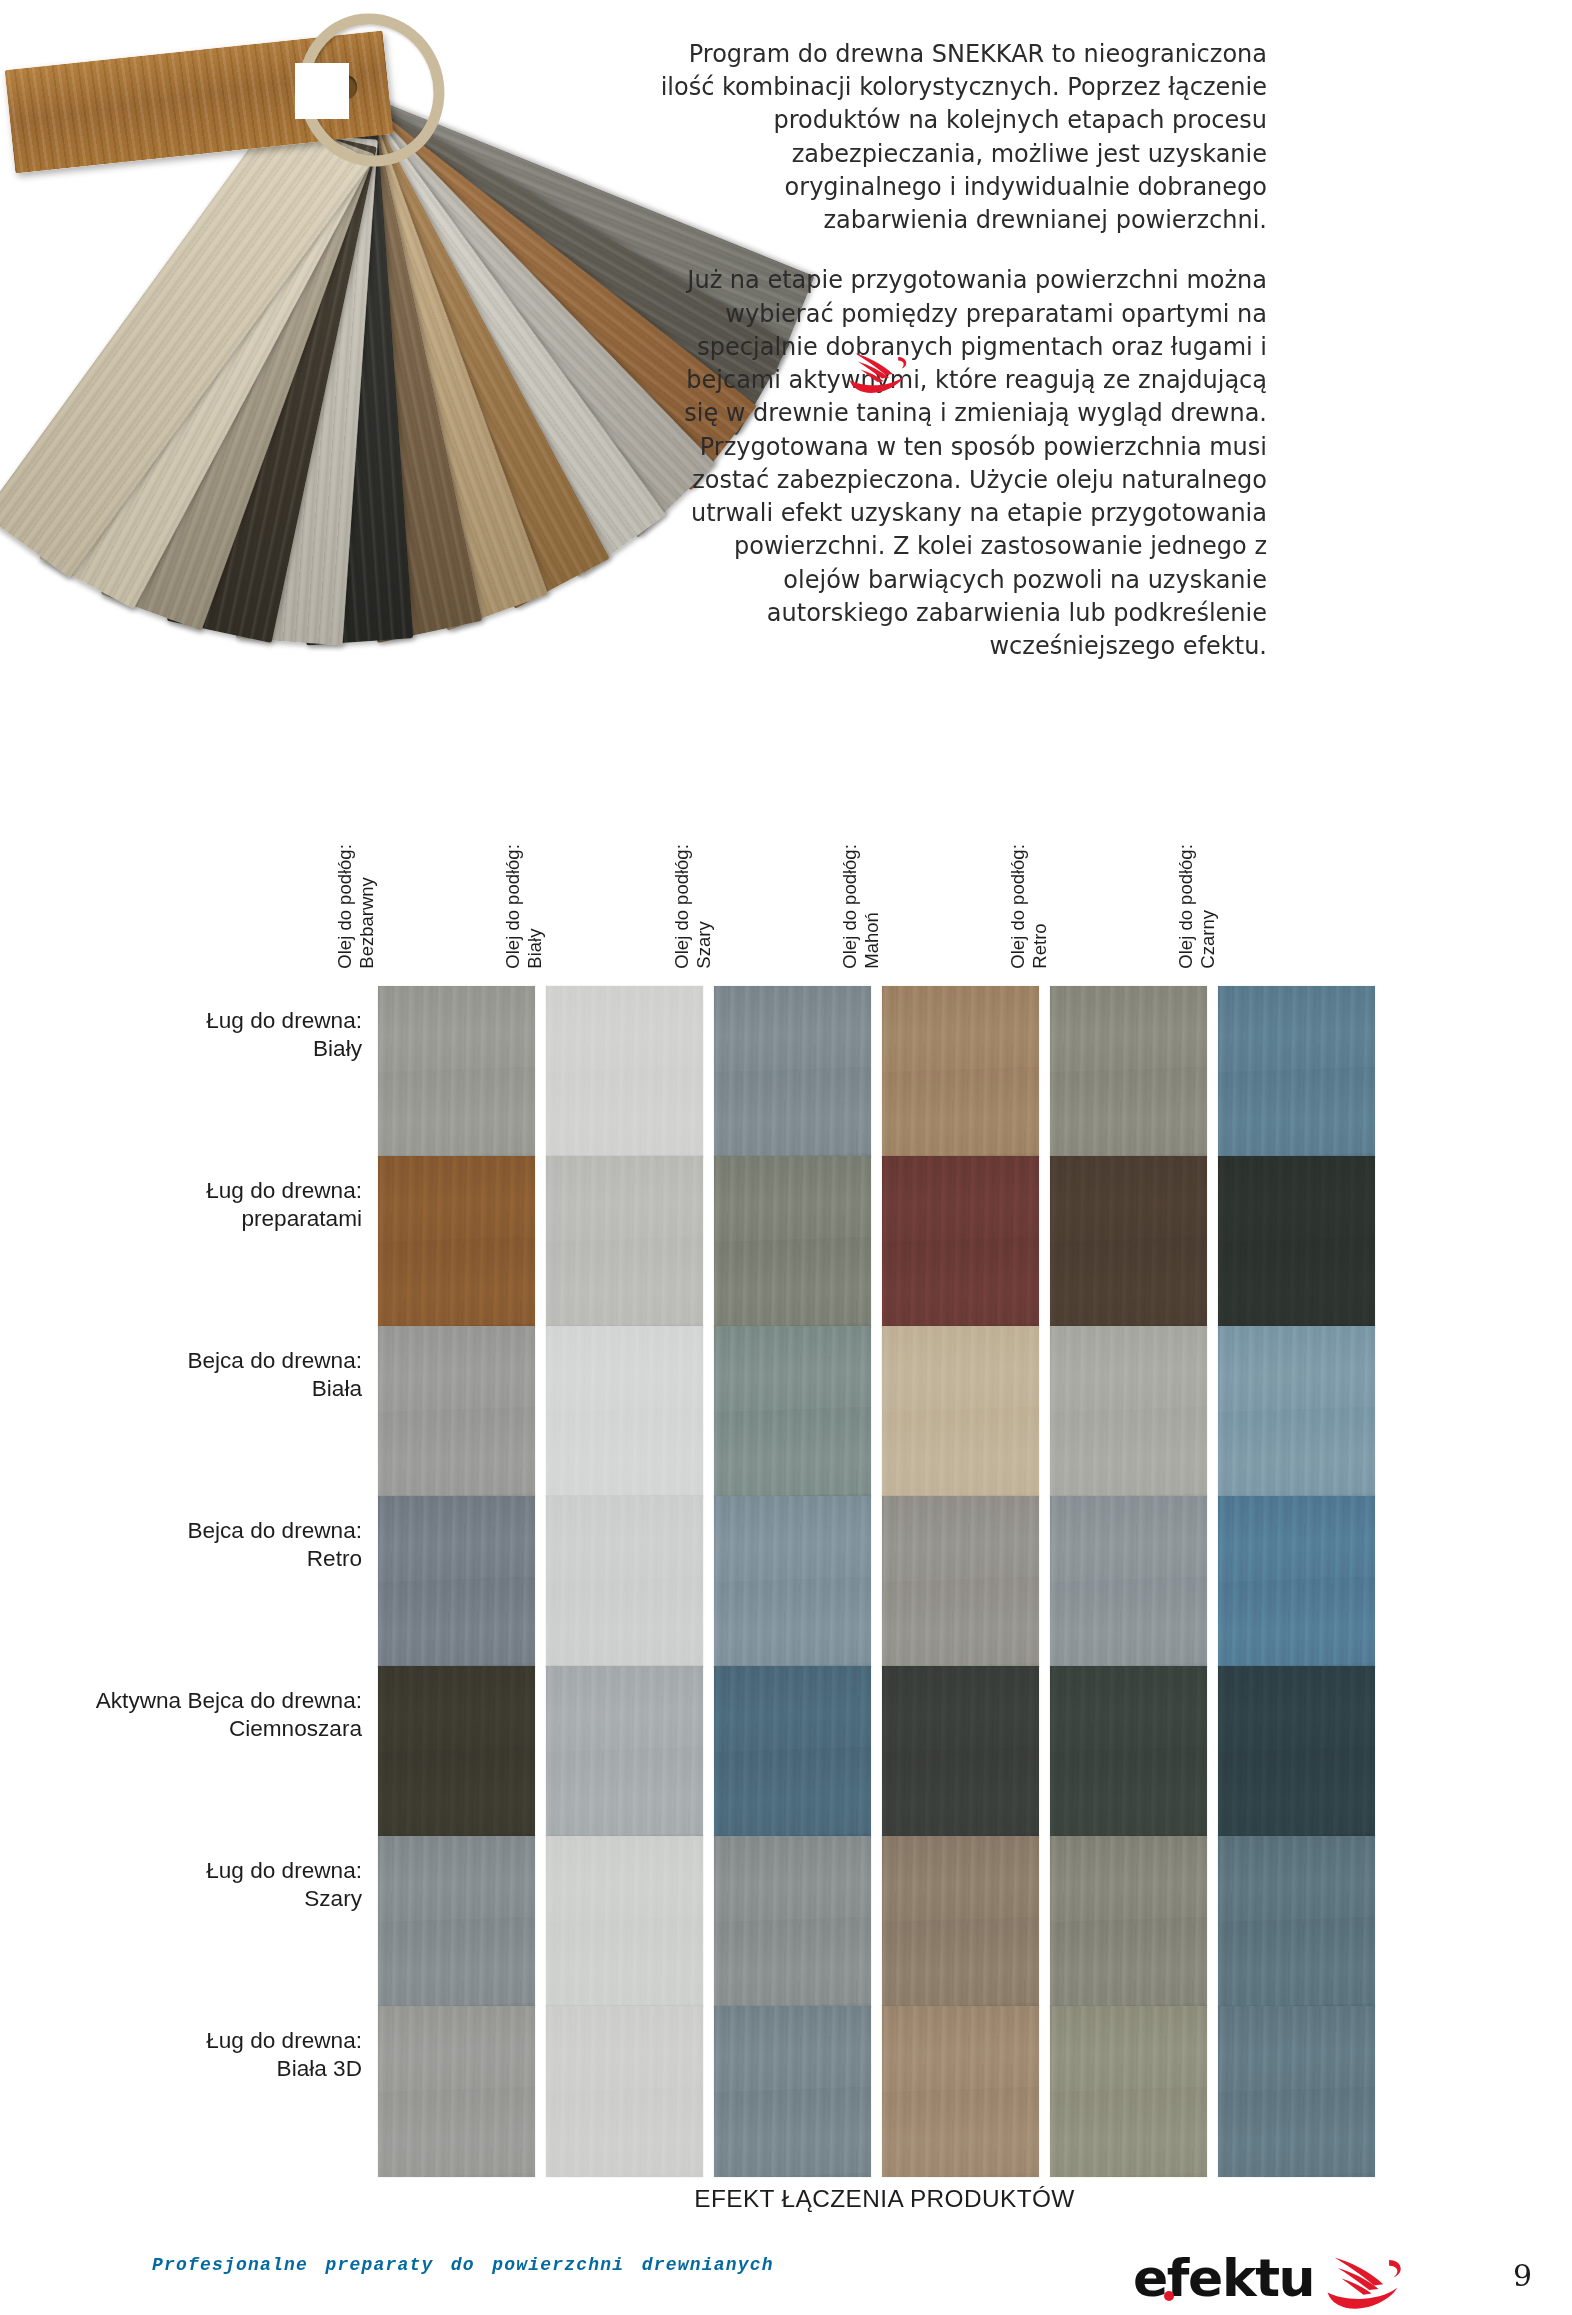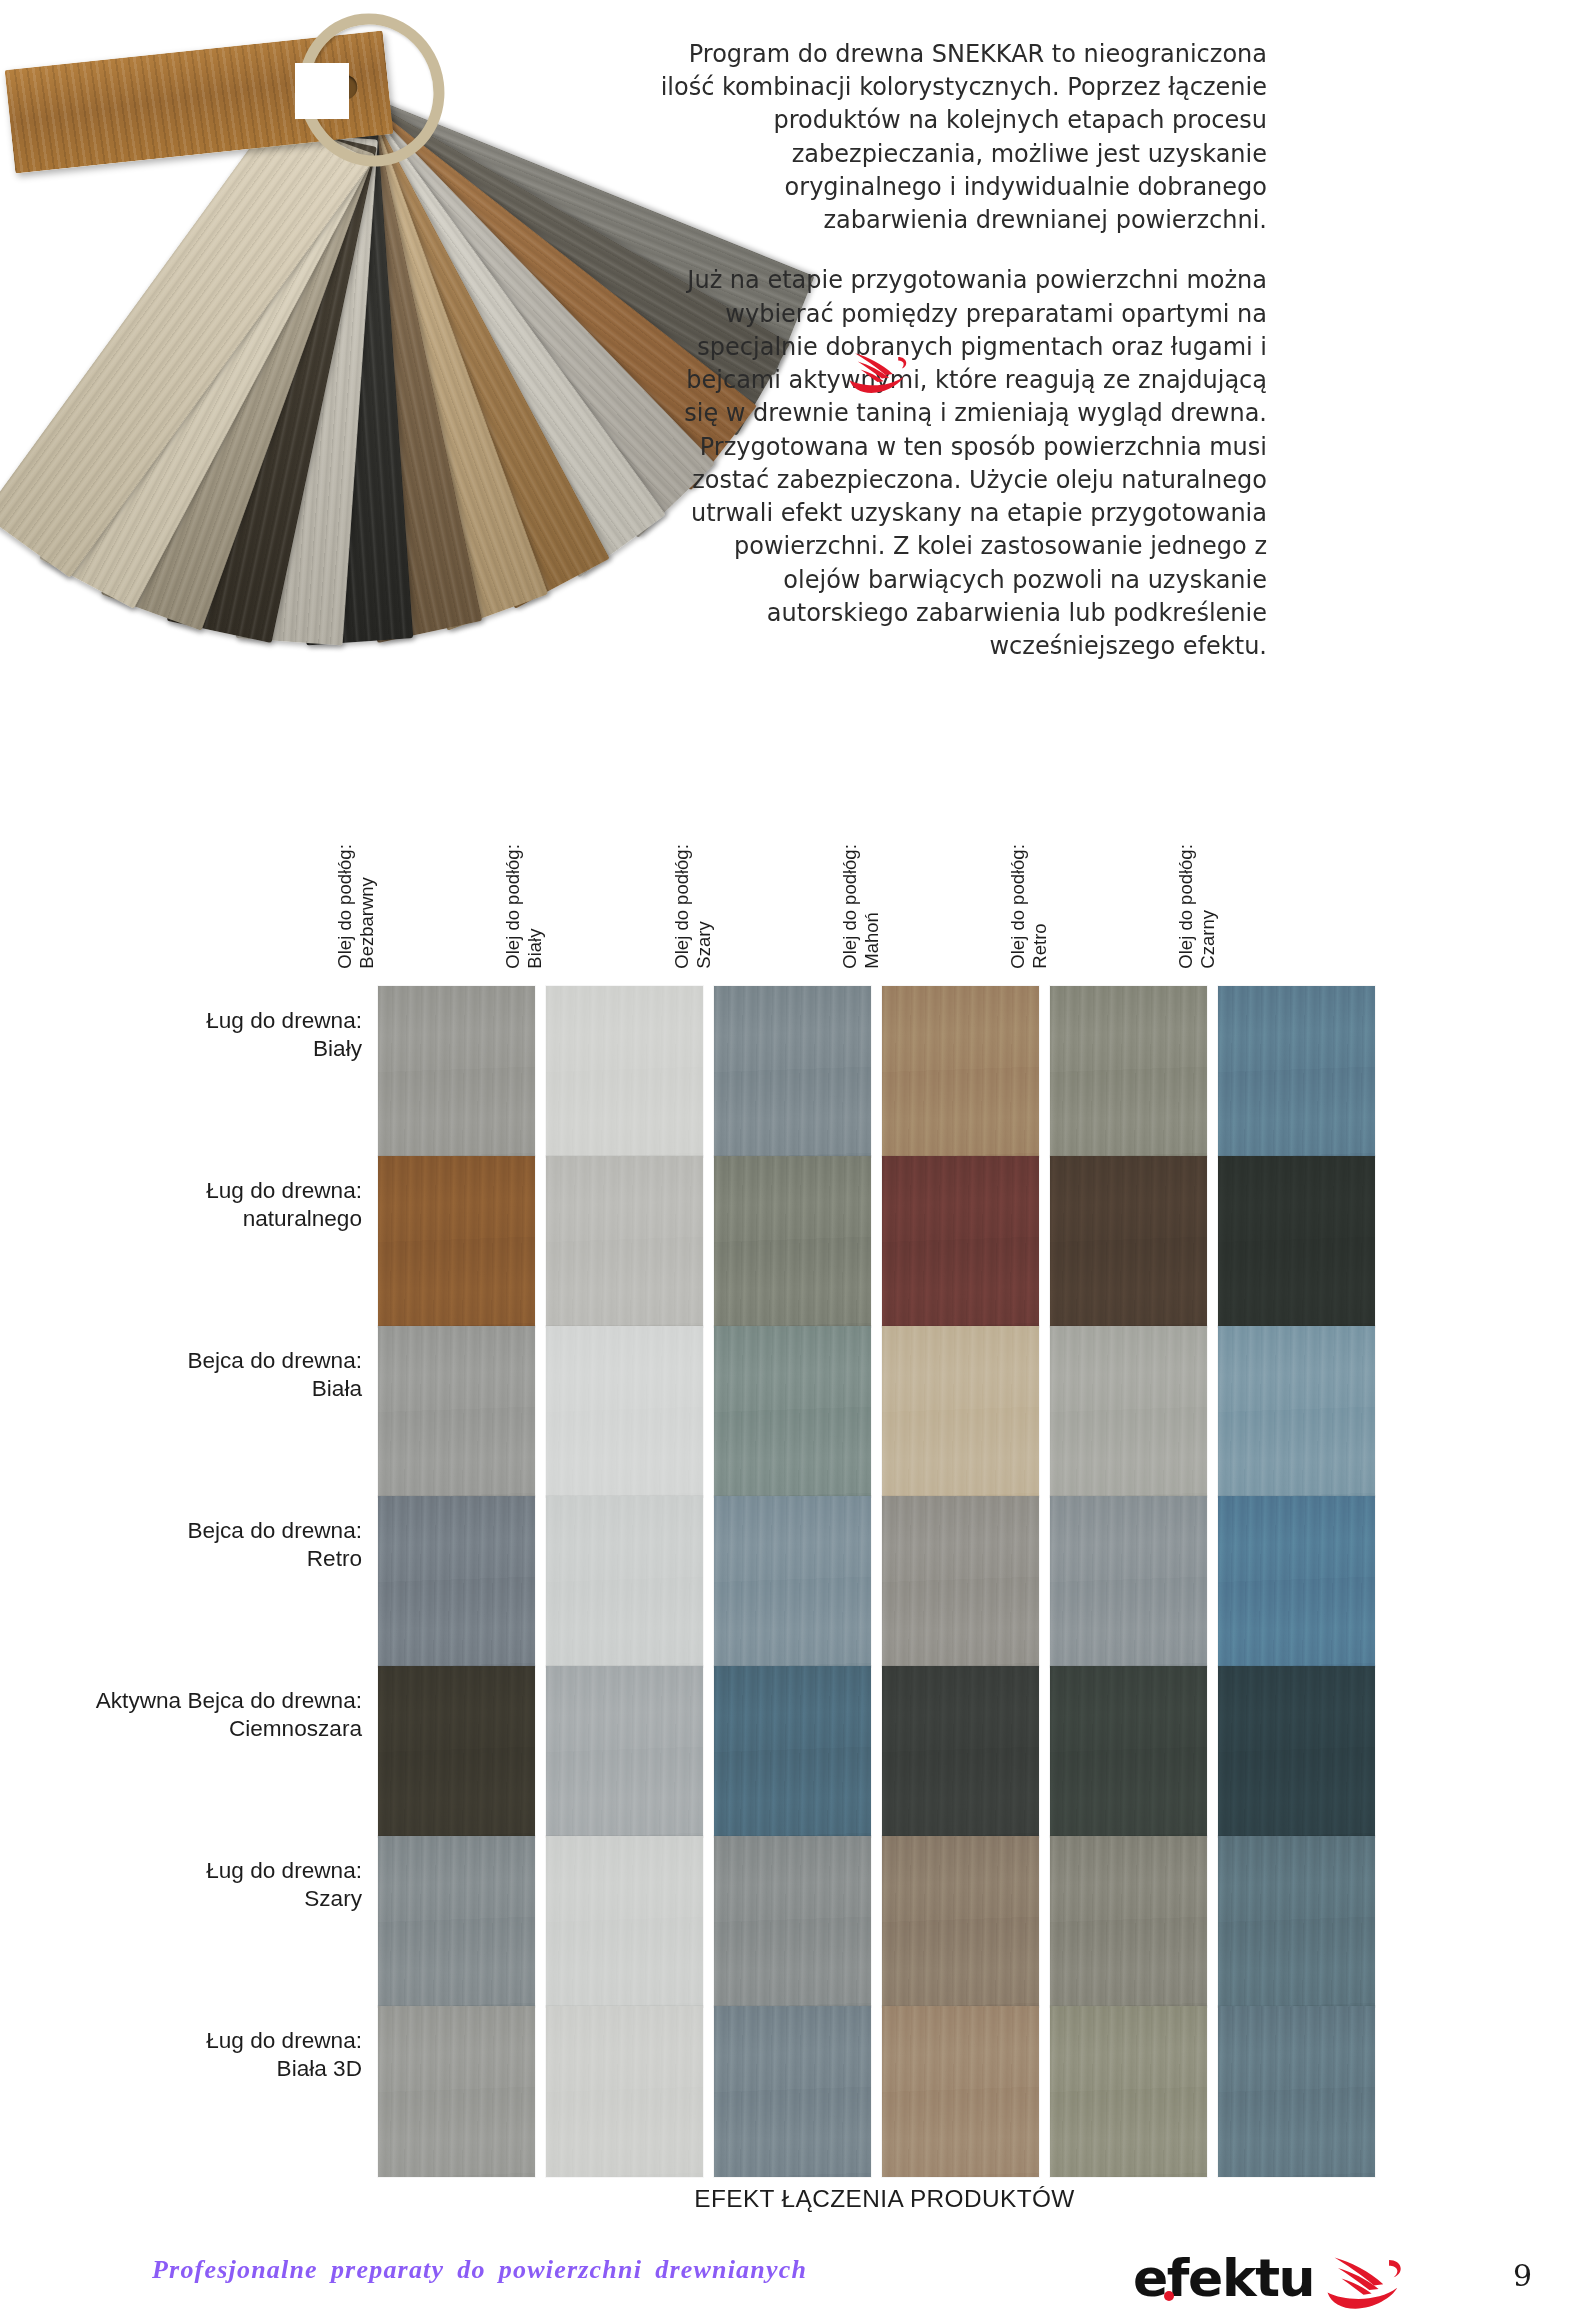--- a/index.html
+++ b/index.html
@@ -207,26 +207,26 @@
   }
 
   #footer-bar {
     position: absolute;
     left: 0; top: 2242px;
     width: 1572px; height: 74px;
   }
   #tagline {
     position: absolute;
     left: 152px; top: 12.7px;
-    font-family: Liberation Serif, serif;
+    font-family: Liberation Mono, monospace;
     font-style: italic;
     font-weight: bold;
-    font-size: 26px;
+    font-size: 18px;
     letter-spacing: 1.2px;
-    color: #8b5cf6;
+    color: #0369a1;
     word-spacing: 5.4px;
   }
   #logo {
     position: absolute;
     left: 1133px; top: 2;
     display: flex;
     align-items: center;
     height: 72px;
   }
   #logo-word {
@@ -347,21 +347,21 @@
         <div class="swatch" style="background: rgb(210, 211, 208);"></div>
         <div class="swatch" style="background: rgb(127, 139, 145);"></div>
         <div class="swatch" style="background: rgb(160, 133, 102);"></div>
         <div class="swatch" style="background: rgb(138, 139, 126);"></div>
         <div class="swatch" style="background: rgb(93, 126, 145);"></div>
       </div>
     </div>
     <div class="grid-row">
       <div class="row-label">
         <span>Ług do drewna:</span>
-        <span>naturalnego</span>
+        <span>preparatami</span>
       </div>
       <div class="swatches">
         <div class="swatch" style="background: rgb(138, 92, 50);"></div>
         <div class="swatch" style="background: rgb(188, 188, 184);"></div>
         <div class="swatch" style="background: rgb(126, 130, 118);"></div>
         <div class="swatch" style="background: rgb(107, 59, 55);"></div>
         <div class="swatch" style="background: rgb(78, 63, 51);"></div>
         <div class="swatch" style="background: rgb(45, 51, 47);"></div>
       </div>
     </div>

